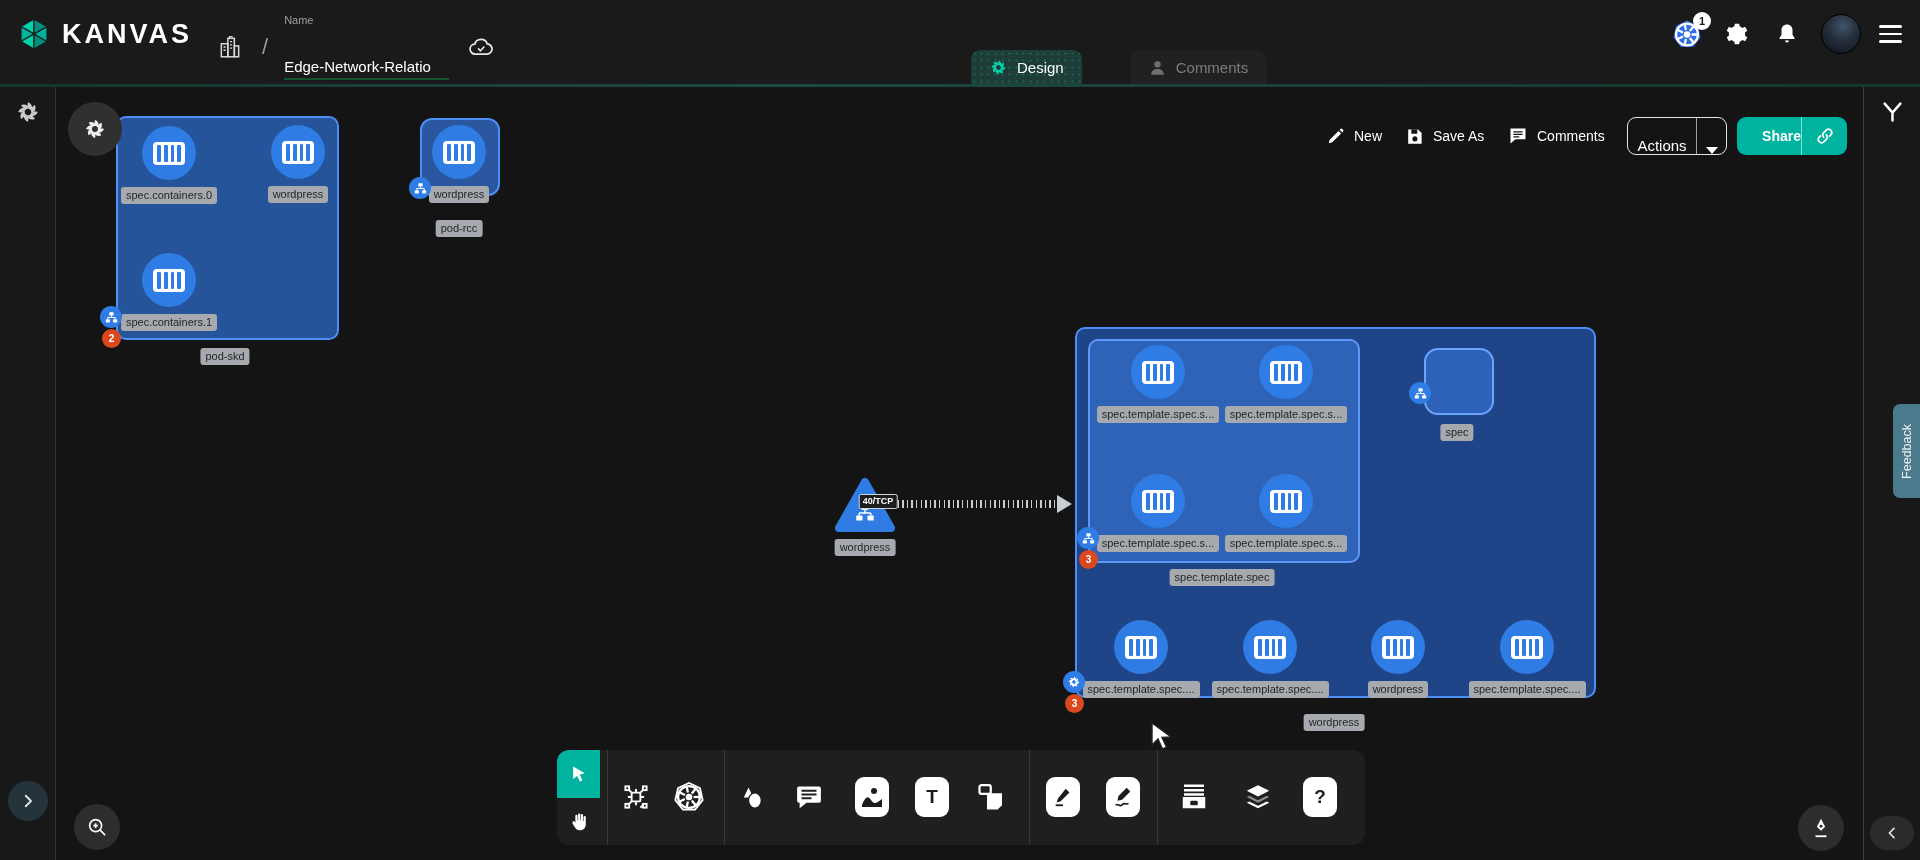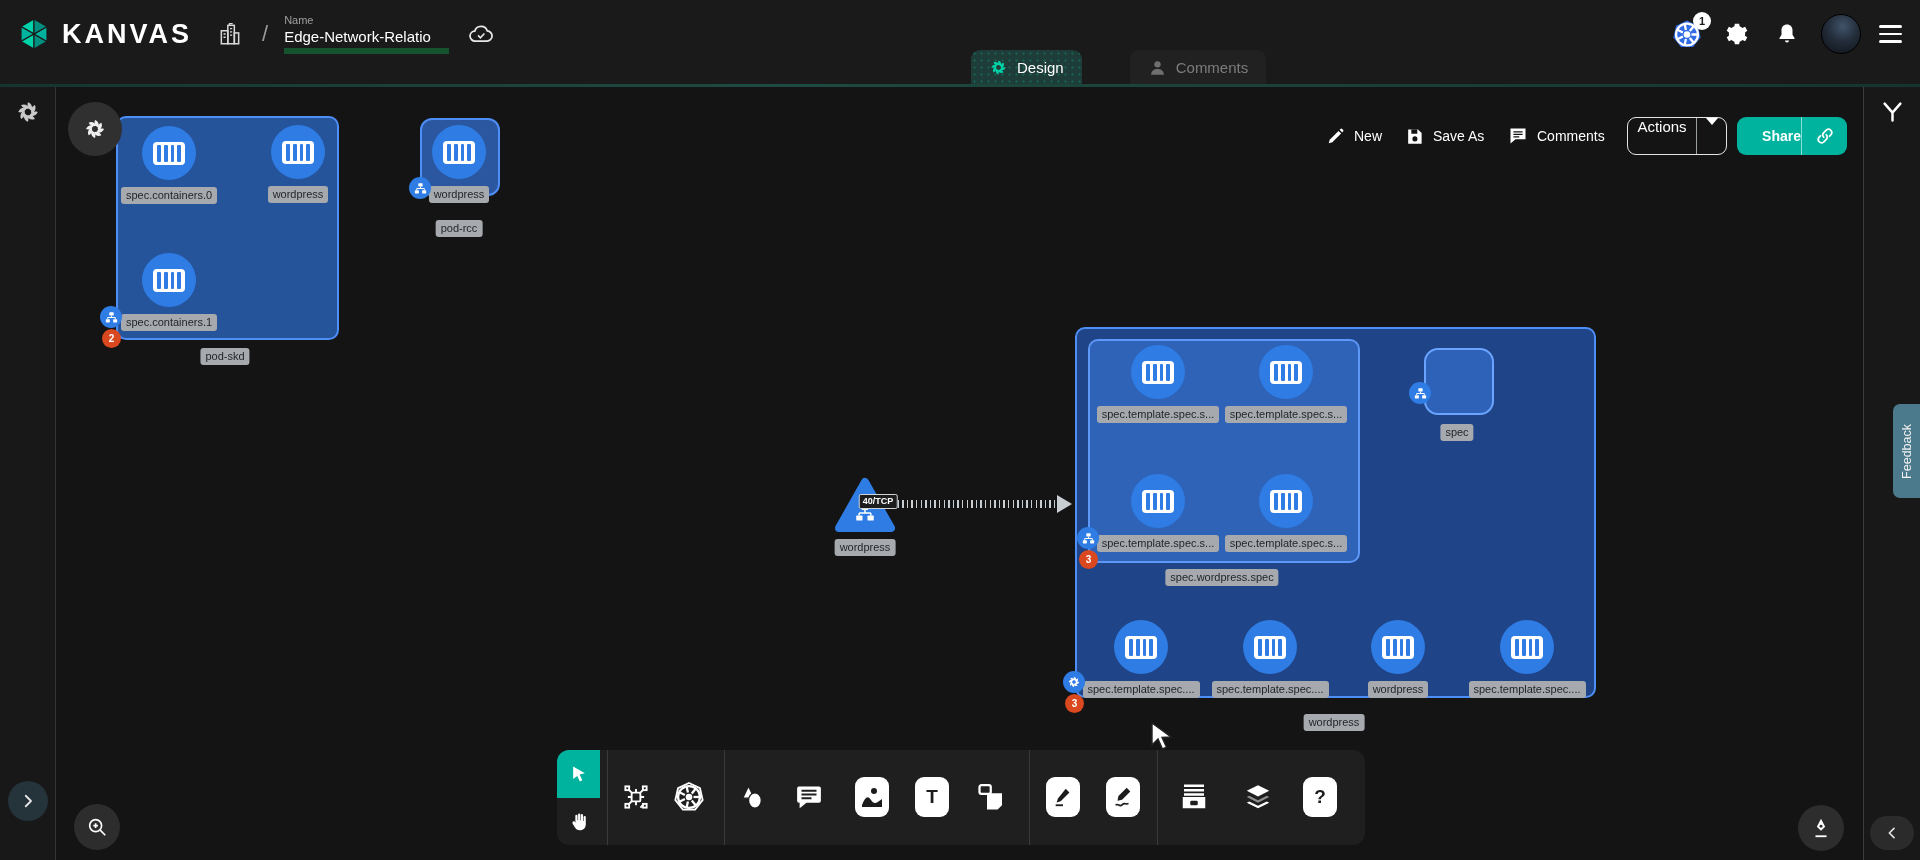--- a/index.html
+++ b/index.html
@@ -8,21 +8,21 @@
   .app { position:relative; width:1920px; height:860px; background:#141414; overflow:hidden; }
 
   
   .header { position:absolute; left:0; top:0; width:1920px; height:84px; background:#1a1a1a; }
   .brand { position:absolute; left:16px; top:16px; display:flex; align-items:center; gap:10px; }
   .brand-text { color:#fff; font-size:27px; font-weight:bold; letter-spacing:3px; }
   .crumb { position:absolute; left:214px; top:14px; display:flex; align-items:center; gap:16px; }
   .slash { color:#9a9a9a; font-size:22px; font-weight:300; }
   .name-block { display:flex; flex-direction:column; }
   .name-label { color:#9f9f9f; font-size:11px; margin-bottom:2px; }
-  .name-value { color:#fff; font-size:15px; background:transparent; border:none; border-bottom:6px solid #14532d; width:165px; padding-bottom:3px; outline:none; font-family:inherit; }
+  .name-value { color:#fff; font-size:15px; background:transparent; border:none; border-bottom:2px solid #14532d; width:165px; padding-bottom:3px; outline:none; font-family:inherit;margin-top:30px; }
   .header-right { position:absolute; right:18px; top:14px; display:flex; align-items:center; gap:18px; }
   .hicon { position:relative; width:32px; height:32px; display:flex; align-items:center; justify-content:center; cursor:pointer; }
   .k8s-badge { position:absolute; top:-6px; right:-8px; width:18px; height:18px; border-radius:50%; background:#fff; color:#1a1a1a; font-size:11px; font-weight:bold; display:flex; align-items:center; justify-content:center; }
   .avatar { width:40px; height:40px; border-radius:50%; background:radial-gradient(circle at 55% 30%, #41546a 0%, #232d3a 45%, #0c1016 100%); border:1px solid #000; }
   .burger { display:flex; flex-direction:column; gap:5px; }
   .burger span { display:block; width:23px; height:2.5px; background:#fff; border-radius:2px; }
 
   
   .tabs { position:absolute; left:971px; top:50px; display:flex;gap:48px; }
   .tab { height:34px; display:flex; align-items:center; gap:9px; padding:0 18px; border-radius:9px 9px 0 0; font-size:15px; cursor:pointer; }
@@ -34,21 +34,21 @@
 
   
   .rail-left { position:absolute; left:0; top:87px; width:56px; height:773px; background:#181818; border-right:1px solid #343434; }
   .rail-right { position:absolute; right:0; top:87px; width:57px; height:773px; background:#181818; border-left:1px solid #3d3d3d; }
   .round-btn { position:absolute; border-radius:50%; display:flex; align-items:center; justify-content:center; cursor:pointer; }
   .feedback-tab { position:absolute; left:1893px; top:404px; width:27px; height:94px; background:#4a7a8c; border-radius:7px 0 0 7px; display:flex; align-items:center; justify-content:center; cursor:pointer; }
   .feedback-tab span { writing-mode:vertical-rl; transform:rotate(180deg); color:#f2f2f2; font-size:12.5px; }
 
   
   .act { position:absolute; top:117px; height:38px; display:flex; align-items:center; gap:9px; color:#fff; font-size:14px; cursor:pointer; }
-  .actions-btn { position:absolute; left:1627px; top:117px; width:100px; height:38px; border:1.5px solid #e2e6e8; border-radius:9px; display:flex; align-items:flex-start; color:#fff; cursor:pointer; }
+  .actions-btn { position:absolute; left:1627px; top:117px; width:100px; height:38px; border:1.5px solid #e2e6e8; border-radius:9px; display:flex; align-items:flex-end; color:#fff; cursor:pointer; }
   .actions-btn .lbl { width:68px; text-align:center; font-size:15px; }
   .actions-btn .sep { width:1px; height:100%; background:#9aa0a2; }
   .caret { width:0; height:0; border-left:6px solid transparent; border-right:6px solid transparent; border-top:7px solid #fff; margin:0 auto; }
   .caret-wrap { flex:1; display:flex; align-items:center; justify-content:center; }
   .share-btn { position:absolute; left:1737px; top:117px; width:110px; height:38px; background:#00b39f; border-radius:9px; display:flex; align-items:center; color:#fff; cursor:pointer; }
   .share-btn .lbl { width:64px; text-align:right; font-size:14px; font-weight:bold; }
   .share-btn .sep { width:1px; height:100%; background:rgba(255,255,255,.55); }
   .share-btn .link-wrap { flex:1; display:flex; align-items:center; justify-content:center; }
 
   
@@ -431,21 +431,21 @@
             <i></i>
             <i></i>
             <i></i>
           </span>
         </span>
       <span class="chip">spec.template.spec....</span>
     </div>
 
     <span class="chip gchip" style="left:225px;top:348px">pod-skd</span>
     <span class="chip gchip" style="left:459px;top:220px">pod-rcc</span>
-    <span class="chip gchip" style="left:1222px;top:569px">spec.wordpress.spec</span>
+    <span class="chip gchip" style="left:1222px;top:569px">spec.template.spec</span>
     <span class="chip gchip" style="left:1334px;top:714px">wordpress</span>
     <span class="chip gchip" style="left:1457px;top:424px">spec</span>
 
     <span class="badge-blue" style="left:100px;top:306px">
         <svg width="13" height="13" viewBox="0 0 24 24">
           <use href="#sitemap"></use>
         </svg>
       </span>
     <span class="badge-orange" style="left:102px;top:329px">2</span>
     <span class="badge-blue" style="left:409px;top:177px">

